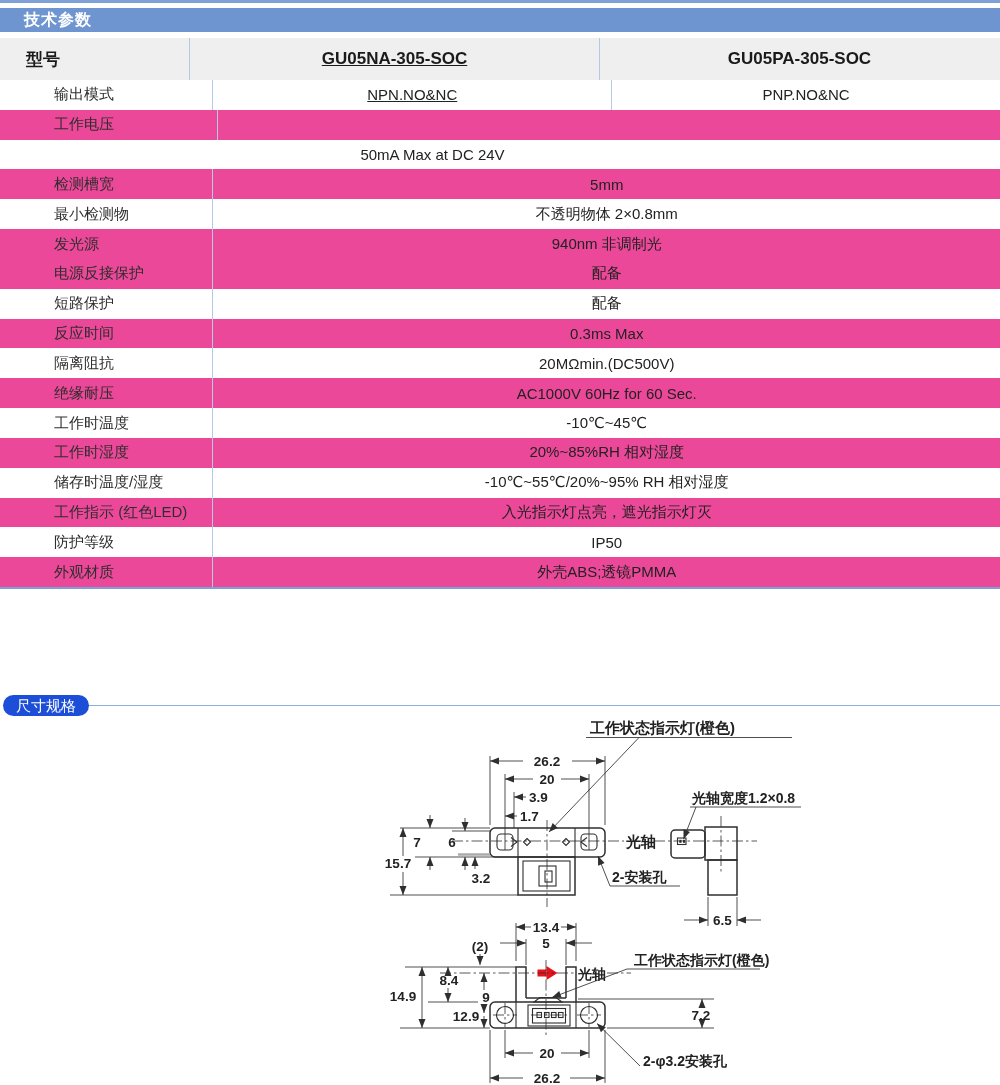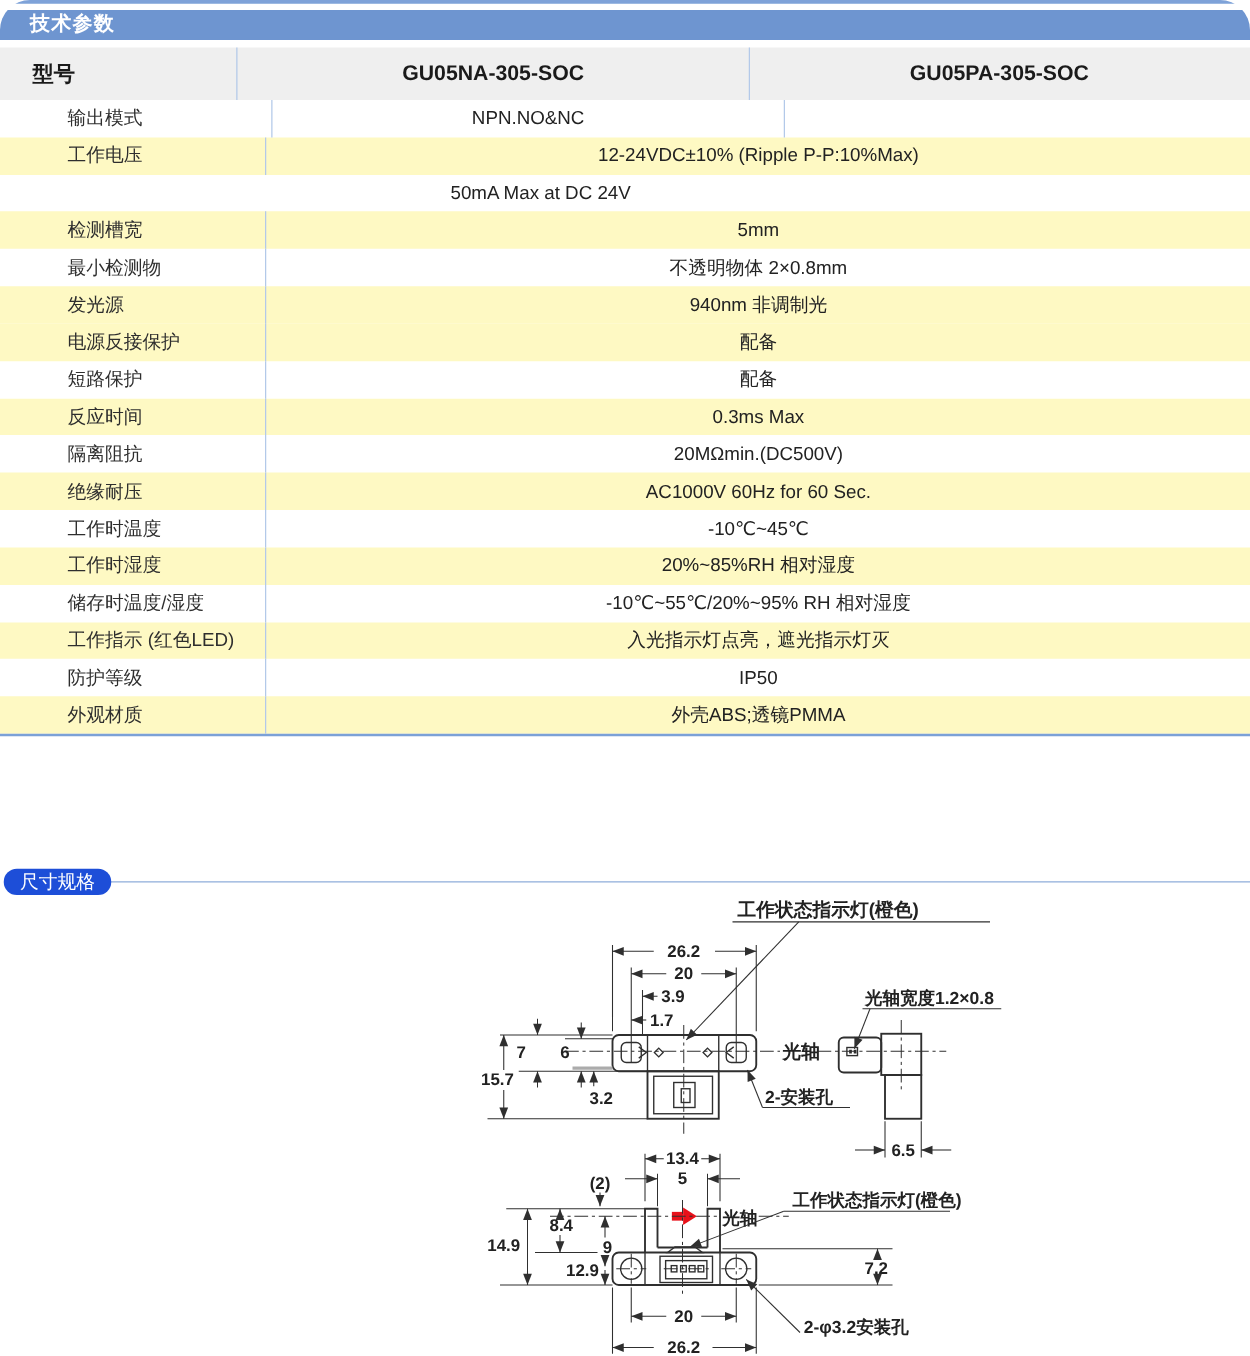--- a/index.html
+++ b/index.html
@@ -1,36 +1,36 @@
 <!DOCTYPE html>
 <html><head>
 <meta charset="utf-8">
 <style>
   * { margin:0; padding:0; box-sizing:border-box; }
   html,body { background:#fff; }
   #page {
     position:relative; width:1000px; height:1085px; background:#fff;
-    font-family:"Liberation Sans","DejaVu Sans",sans-serif; overflow:hidden;border-radius:24px;
+    font-family:"Liberation Sans","DejaVu Sans",sans-serif; overflow:hidden;
   }
   
   .top-rule { position:absolute; left:0; top:0; width:1000px; height:3px; background:#7ea2d8; }
   
   .sec1-bar {
     position:absolute; left:0; top:8px; width:1000px; height:24px; background:#6e95d0;
     color:#fff; font-size:16px; font-weight:bold; line-height:24px; padding-left:24px; letter-spacing:1px;
   }
   
   .spec { position:absolute; left:0; top:38px; width:1000px; }
   .t-head { display:flex; height:42px; background:#efefef; font-weight:bold; font-size:17px; color:#1a1a1a; }
   .t-row  { display:flex; height:29.84px; font-size:15px; color:#222;padding-left:28px; }
-  .t-row.alt { background:#fef9c3; }
+  .t-row.alt { background:#ec4899; }
   .c-label { width:190px; display:flex; align-items:center; padding-left:26px;
              border-right:1px solid #b3c9e9; color:#2e2e2e; }
   .t-head .c-label { color:#1a1a1a; }
-  .c-mid   { width:410px; display:flex; align-items:center; justify-content:center; border-right:1px solid #b3c9e9; }
+  .c-mid   { width:410px; display:flex; align-items:center; justify-content:center; border-right:1px solid #b3c9e9;text-decoration:underline; }
   .c-right { width:399px; display:flex; align-items:center; justify-content:center; }
   .c-merge { width:809px; display:flex; align-items:center; justify-content:center; }
   .t-bottom { height:2px; background:#7ba1d7; }
   
   .sec2-pill {
     position:absolute; left:3px; top:695px; height:21px; background:#1d4ed8; color:#fff;
     border-radius:11px; font-size:15px; line-height:21px; padding:0 13px; z-index:2;
   }
   .sec2-line { position:absolute; left:88px; top:705px; right:0; height:1px; background:#8fadda; }
   
@@ -55,24 +55,24 @@
 
   <div class="spec">
     <div class="t-head">
       <div class="c-label">型号</div>
       <div class="c-mid">GU05NA-305-SOC</div>
       <div class="c-right">GU05PA-305-SOC</div>
     </div>
     <div class="t-row">
       <div class="c-label">输出模式</div>
       <div class="c-mid">NPN.NO&amp;NC</div>
+      <div class="c-right">PNP.NO&amp;NC</div>
     </div>
     <div class="t-row alt">
         <div class="c-label">工作电压</div>
-        <div class="c-merge">12-24VDC±10% (Ripple P-P:10%Max)</div>
       </div>
     <div class="t-row">
         <div class="c-merge">50mA Max at DC 24V</div>
       </div>
     <div class="t-row alt">
         <div class="c-label">检测槽宽</div>
         <div class="c-merge">5mm</div>
       </div>
     <div class="t-row">
         <div class="c-label">最小检测物</div>

